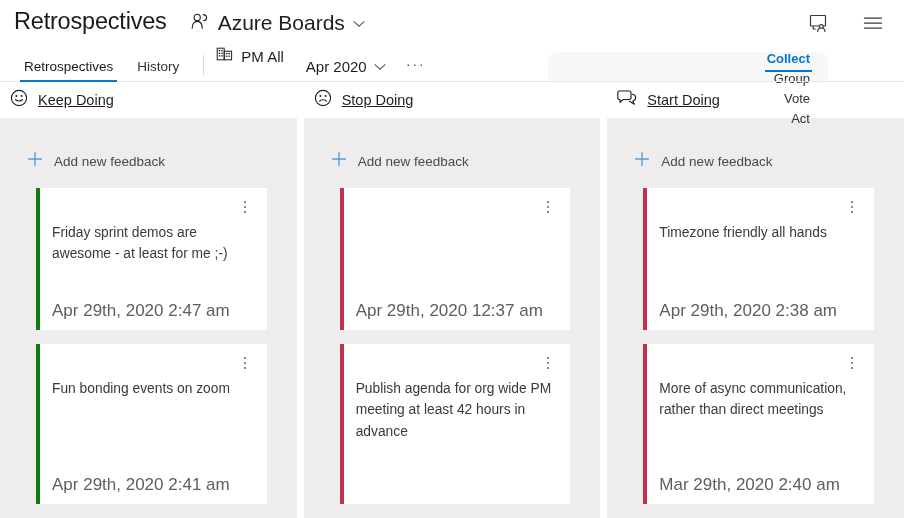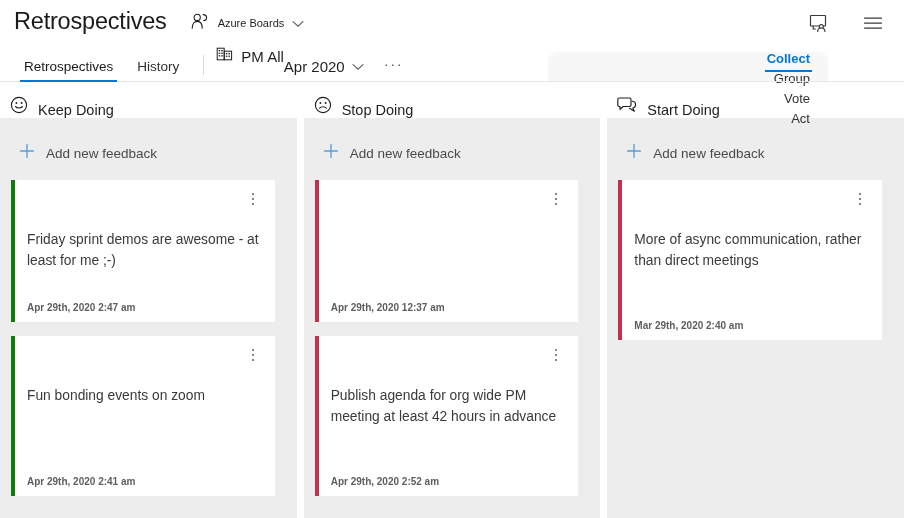--- a/index.html
+++ b/index.html
@@ -29,21 +29,21 @@
   }
   .project-chip {
     display: flex;
     align-items: center;
     gap: 8px;
     margin-left: 24px;
     cursor: pointer;
   }
   .project-chip .people-icon { display: block; }
   .project-name {
-    font-size: 11px;
+    font-size: 21px;
     color: #201f1e;
     font-weight: 400;
   }
   .chev { display: block; }
 
   .topbar-right {
     margin-left: auto;
     display: flex;
     align-items: center;
     gap: 28px;
@@ -101,20 +101,21 @@
     align-items: center;
     gap: 8px;
     padding-bottom: 16px;
     cursor: pointer;
   }
   .board-name { font-size: 15px; color: #201f1e; }
   .date-sel {
     display: flex;
     align-items: center;
     gap: 7px;
+    margin-left: 22px;
     padding-bottom: 7px;
     cursor: pointer;
   }
   .date-name { font-size: 15px; color: #201f1e; }
   .more-dots {
     margin-left: 20px;
     padding-bottom: 11px;
     font-size: 15px;
     letter-spacing: 1.5px;
     color: #5c5c5c;
@@ -164,58 +165,58 @@
   }
   .column {
     flex: 1 1 0;
     display: flex;
     flex-direction: column;
     min-width: 0;
   }
   .col-head {
     height: 36px;
     display: flex;
-    align-items: flex-end;
+    align-items: center;
     gap: 10px;
     padding-left: 10px;
     background: #ffffff;
+    text-decoration: underline;
   }
   .col-title {
     font-size: 14.5px;
     color: #201f1e;
   }
   .col-body {
     flex: 1;
     background: #ededed;
-    padding: 8px;
+    padding: 16px;
     overflow: hidden;
   }
   .add-feedback {
     display: flex;
     align-items: center;
     gap: 11px;
     height: 54px;
     padding-left: 11px;
     cursor: pointer;
   }
   .add-feedback .plus { display: block; }
   .add-label {
     font-size: 13.5px;
     color: #4a4a4a;
   }
 
   .card {
     position: relative;
     background: #ffffff;
-    margin: 0 14px 14px 3px;
+    margin: 0 14px 14px 20px;
     min-height: 142px;
     display: flex;
     flex-direction: column;
     padding: 10px 14px 9px 16px;
-    gap: 15px;
   }
   .card:before {
     content: "";
     position: absolute;
     left: 0; top: 0; bottom: 0;
     width: 4px;
   }
   .card.green:before { background: #107c10; }
   .card.red:before { background: #c4314b; }
   .card-menu {
@@ -234,24 +235,23 @@
   }
   .card-text {
     font-size: 13.8px;
     line-height: 1.55;
     color: #3b3a39;
     margin-top: 6px;
     flex: 0 0 auto;
   }
   .card-date {
     margin-top: auto;
-    font-size: 10px;
+    font-size: 17px;
     color: #605e5c;
     padding-top: 8px;
-    font-weight: bold;
   }
   .card.tall { min-height: 160px; }
 </style>
 </head>
 <body>
 
 <div class="topbar">
   <div class="app-title">Retrospectives</div>
 
   <div class="project-chip">
@@ -423,21 +423,20 @@
         <div class="card-date">Apr 29th, 2020 12:37 am</div>
       </div>
 
       <div class="card red tall">
         <div class="card-menu">
             <i></i>
             <i></i>
             <i></i>
           </div>
         <div class="card-text">Publish agenda for org wide PM meeting at least 42 hours in advance</div>
-        <div class="card-date">Apr 29th, 2020 2:52 am</div>
       </div>
     </div>
   </div>
 
   <div class="column">
     <div class="col-head">
       <span>
         <svg width="20" height="18" viewBox="0 0 20 18">
           <path d="M2.2 2 H12.6 A1.4 1.4 0 0 1 14 3.4 V9.1 A1.4 1.4 0 0 1 12.6 10.5 H6.3 L3 13.3 V10.5 H2.2 A1.4 1.4 0 0 1 0.8 9.1 V3.4 A1.4 1.4 0 0 1 2.2 2 Z" fill="none" stroke="#201f1e" stroke-width="1.15" stroke-linejoin="round"></path>
           <path d="M15.6 5.2 A3.4 3.4 0 0 1 18.6 8.6 A3.4 3.4 0 0 1 15.8 12 L17.4 15.2 L12.6 12.3" fill="none" stroke="#201f1e" stroke-width="1.15" stroke-linejoin="round" stroke-linecap="round"></path>
@@ -448,20 +447,29 @@
     <div class="col-body">
       <div class="add-feedback">
         <span class="plus">
           <svg width="16" height="16" viewBox="0 0 16 16">
             <path d="M8 1.6 V14.4 M1.6 8 H14.4" stroke="#5b9bd5" stroke-width="1.35" stroke-linecap="round"></path>
           </svg>
         </span>
         <span class="add-label">Add new feedback</span>
       </div>
 
+      <div class="card red">
+        <div class="card-menu">
+            <i></i>
+            <i></i>
+            <i></i>
+          </div>
+        <div class="card-text">Timezone friendly all hands</div>
+        <div class="card-date">Apr 29th, 2020 2:38 am</div>
+      </div>
 
       <div class="card red tall">
         <div class="card-menu">
             <i></i>
             <i></i>
             <i></i>
           </div>
         <div class="card-text">More of async communication, rather than direct meetings</div>
         <div class="card-date">Mar 29th, 2020 2:40 am</div>
       </div>

